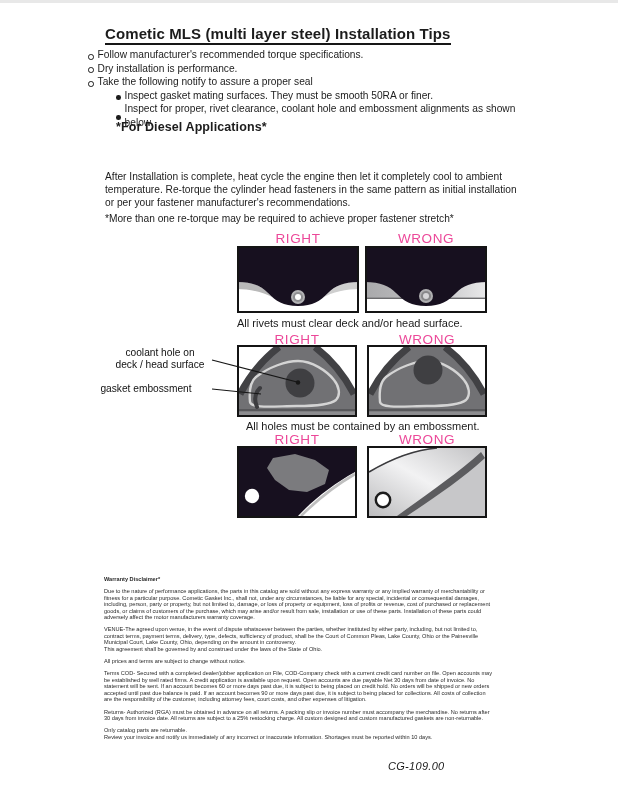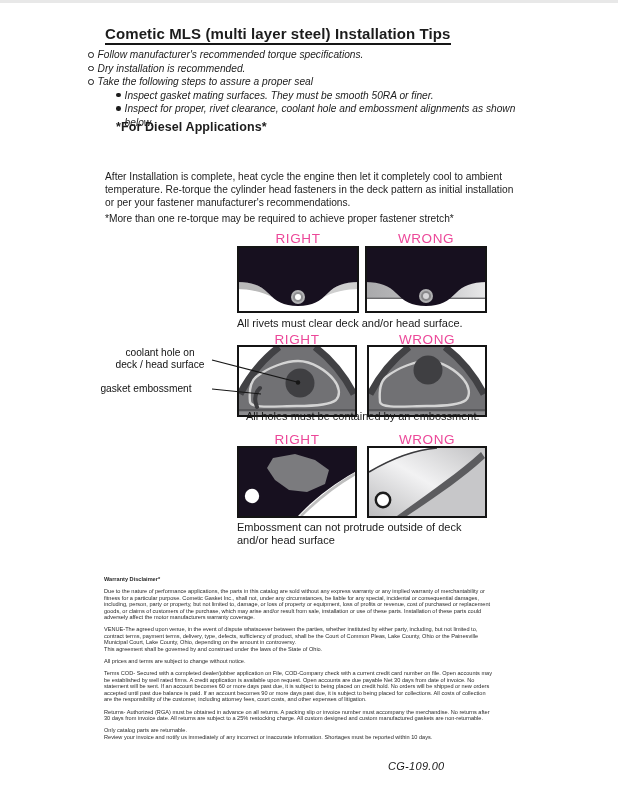--- a/index.html
+++ b/index.html
@@ -7,21 +7,21 @@
     position:relative;width:618px;height:800px;background:#ffffff;
     font-family:"Liberation Sans","DejaVu Sans",sans-serif;color:#1c1c1c;
     overflow:hidden;margin:3px auto;
   }
   .abs{position:absolute;}
   .title{
     left:105px;top:22px;font-size:15px;font-weight:bold;
     border-bottom:2px solid #161616;padding-bottom:1px;letter-spacing:.1px;
   }
   .bullets{left:88px;top:45px;width:445px;font-size:10.2px;line-height:13.5px;}
-  .brow{display:flex;align-items:flex-start;font-style:italic;}
+  .brow{display:flex;align-items:center;}
   .brow .mark1{
     display:inline-block;width:3.6px;height:3.6px;border:1px solid #1c1c1c;border-radius:50%;
     margin:4px 4px 0 0;flex:0 0 auto;
   }
   .brow.sub{padding-left:28px;}
   .brow .mark2{
     display:inline-block;width:4.6px;height:4.6px;background:#1c1c1c;border-radius:50%;
     margin:4px 4px 0 0;flex:0 0 auto;
   }
   .diesel-head{left:116px;top:117px;font-size:12.5px;font-weight:bold;letter-spacing:.1px;}
@@ -45,39 +45,39 @@
 
   <div class="abs title">Cometic MLS (multi layer steel) Installation Tips</div>
 
   <div class="abs bullets">
     <div class="brow">
         <span class="mark1"></span>
         <span>Follow manufacturer's recommended torque specifications.</span>
       </div>
     <div class="brow">
         <span class="mark1"></span>
-        <span>Dry installation is recommended.</span>
+        <span>Dry installation is performance.</span>
       </div>
     <div class="brow">
         <span class="mark1"></span>
-        <span>Take the following steps to assure a proper seal</span>
+        <span>Take the following notify to assure a proper seal</span>
       </div>
     <div class="brow sub">
         <span class="mark2"></span>
         <span>Inspect gasket mating surfaces.  They must be smooth 50RA or finer.</span>
       </div>
     <div class="brow sub">
         <span class="mark2"></span>
         <span>Inspect for proper, rivet clearance, coolant hole and embossment alignments as shown below.</span>
       </div>
   </div>
 
   <div class="abs diesel-head">*For Diesel Applications*</div>
   <div class="abs para p2">After Installation is complete, heat cycle the engine then let it completely cool to ambient
-temperature. Re-torque the cylinder head fasteners in the deck pattern as initial installation
+temperature. Re-torque the cylinder head fasteners in the same pattern as initial installation
 or per your fastener manufacturer's recommendations.</div>
   <div class="abs para p3">*More than one re-torque may be required to achieve proper fastener stretch*</div>
 
   <div class="abs fig-title" style="left:237px;top:228px;">RIGHT</div>
   <div class="abs fig-title" style="left:365px;top:228px;">WRONG</div>
 
   <svg class="abs panel" style="left:237px;top:243px;" width="122" height="67" viewBox="0 0 122 67">
     <rect width="122" height="67" fill="#ffffff"></rect>
     <path d="M0,36 C16,36 24,40 31,47 L37,52 C27,46 12,43 0,43 Z" fill="#b9b9b9"></path>
     <path d="M122,36 C106,36 98,40 91,47 L85,52 C95,46 110,43 122,43 Z" fill="#cfcfcf"></path>
@@ -141,21 +141,21 @@
     <rect x="2" y="66.4" width="116" height="3.6" fill="#8d8d90"></rect>
     <rect x="1" y="1" width="118" height="70" fill="none" stroke="#141414" stroke-width="2"></rect>
   </svg>
 
   <svg class="abs" style="left:205px;top:345px;z-index:3;" width="102" height="55" viewBox="0 0 102 55">
     <line x1="7" y1="12" x2="92" y2="34" stroke="#161616" stroke-width="1.1"></line>
     <circle cx="93" cy="34.5" r="2.2" fill="#161616"></circle>
     <line x1="7" y1="41" x2="56" y2="46" stroke="#161616" stroke-width="1.1"></line>
   </svg>
 
-  <div class="abs caption" style="left:246px;top:407px;">All holes must be contained by an embossment.</div>
+  <div class="abs caption" style="left:246px;top:417px;">All holes must be contained by an embossment.</div>
 
   <div class="abs fig-title" style="left:236px;top:429px;">RIGHT</div>
   <div class="abs fig-title" style="left:366px;top:429px;">WRONG</div>
 
   <svg class="abs panel" style="left:237px;top:443px;" width="120" height="72" viewBox="0 0 120 72">
     <rect width="120" height="72" fill="#ffffff"></rect>
     <path d="M2,2 H118 V26 C98,37 78,52 61,70 L2,70 Z" fill="#17101f"></path>
     <path d="M118,28 C99,39 80,54 64,70" stroke="#bfbfbf" stroke-width="2.6" fill="none"></path>
     <path d="M36,12 L58,8 L78,14 L92,24 L88,38 L70,46 L52,44 L38,34 L30,22 Z" fill="#7b7b7e"></path>
     <circle cx="15" cy="50" r="7.2" fill="#ffffff"></circle>
@@ -172,22 +172,20 @@
     </defs>
     <rect width="120" height="72" fill="#c7c7c9"></rect>
     <path d="M2,26 C24,13 46,4 70,2 L118,2 L118,10 C92,34 62,54 34,70 L2,70 Z" fill="url(#g3w)"></path>
     <path d="M2,2 L64,2 C40,6 20,14 2,26 Z" fill="#ffffff"></path>
     <path d="M2,26 C24,13 46,4 70,2" stroke="#3a3a3d" stroke-width="1.6" fill="none"></path>
     <path d="M30,70 C60,48 90,28 114,6 L118,12 C94,34 64,54 40,70 Z" fill="#5c5c5f"></path>
     <circle cx="16" cy="54" r="7.2" fill="#ffffff" stroke="#1c1c1c" stroke-width="2.4"></circle>
     <rect x="1" y="1" width="118" height="70" fill="none" stroke="#141414" stroke-width="2"></rect>
   </svg>
 
-  <div class="abs caption" style="left:237px;top:518px;">Embossment can not protrude outside of deck
-and/or head surface</div>
 
   <div class="abs legal">
     <div class="lh">Warranty Disclaimer*</div>
     <p>Due to the nature of performance applications, the parts in this catalog are sold without any express warranty or any implied warranty of merchantability or
 fitness for a particular purpose.  Cometic Gasket Inc., shall not, under any circumstances, be liable for any special, incidental or consequential damages,
 including, person, party or property, but not limited to, damage, or loss of property or equipment, loss of profits or revenue, cost of purchased or replacement
 goods, or claims of customers of the purchase, which may arise and/or result from sale, installation or use of these parts.  Installation of these parts could
 adversely affect the motor manufacturers warranty coverage.</p>
     <p>VENUE-The agreed upon venue, in the event of dispute whatsoever between the parties, whether instituted by either party, including, but not limited to,
 contract terms, payment terms, delivery, type, defects, sufficiency of product, shall be the Court of Common Pleas, Lake County, Ohio or the Painesville

